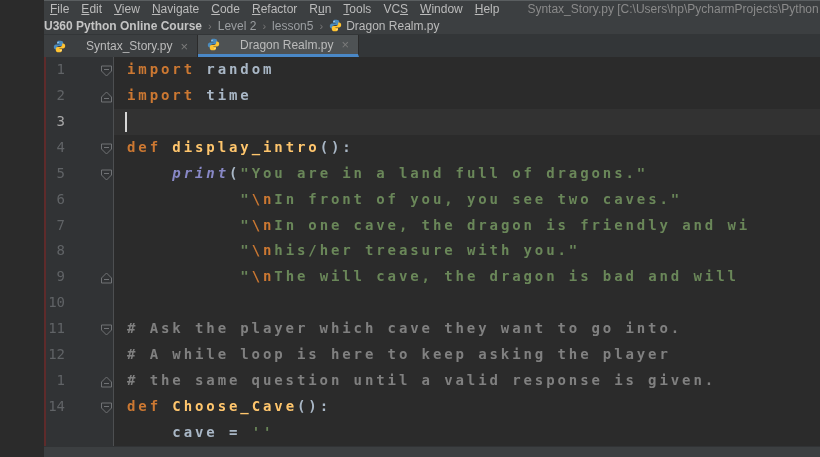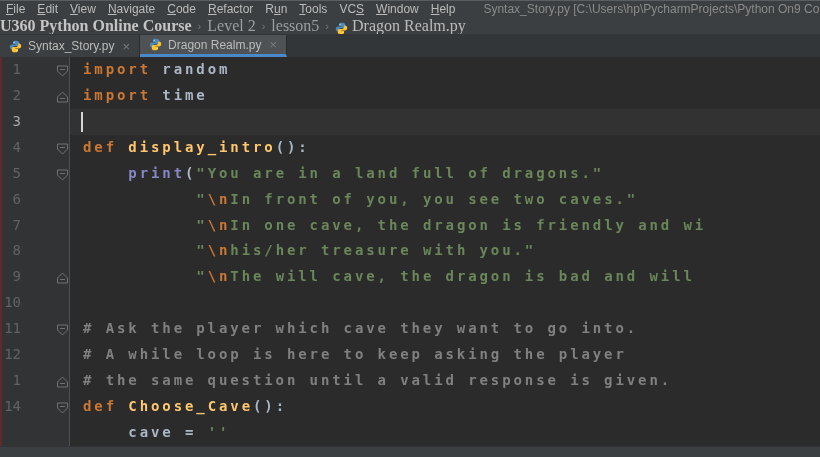--- a/index.html
+++ b/index.html
@@ -1,60 +1,60 @@
 <!DOCTYPE html>
 <html><head>
 <meta charset="utf-8">
 <style>
   * { margin:0; padding:0; box-sizing:border-box; }
   html,body { width:820px; height:457px; overflow:hidden; background:#2B2B2B;
               font-family:"Liberation Sans", sans-serif; }
-  .window { width:820px; height:457px; display:flex; flex-direction:column; background:#2B2B2B; }
+  .window { width:820px; height:457px; display:flex; flex-direction:column; background:#2B2B2B;padding-left:44px; }
 
   
   .menubar { height:17px; background:#3C3F41; border-top:1px solid #5A5E60;
              display:flex; align-items:center; flex:0 0 auto; overflow:hidden; }
   .menu-item { font-size:12px; color:#BBBBBB; padding:0 6px; white-space:nowrap; cursor:default; }
   .menu-item u { text-decoration:underline; }
   .window-title { font-size:12px; color:#8A8A8A; margin-left:22px; white-space:nowrap; overflow:hidden; }
 
   
   .breadcrumb-bar { height:18px; background:#3C3F41; border-bottom:1px solid #333638;
                     display:flex; align-items:center; flex:0 0 auto; overflow:hidden; }
-  .crumb { font-size:16px; color:#9B9EA1; white-space:nowrap; display:inline-flex; align-items:flex-end; gap:4px;font-family:Liberation Serif, serif; }
+  .crumb { font-size:12px; color:#9B9EA1; white-space:nowrap; display:inline-flex; align-items:center; gap:4px; }
   .crumb.bold { font-weight:bold; color:#C4C4C4; }
   .crumb.last { color:#BBBBBB; }
   .crumb-sep { color:#787878; font-size:11px; margin:0 6px; }
 
   
   .tabbar { height:22px; background:#333638; display:flex; flex:0 0 auto; }
   .tab { display:flex; align-items:center; padding:0 9px; background:#3C3F41;
          border-right:1px solid #2B2B2B; cursor:default; }
-  .tab-label { font-size:12px; color:#BBBBBB; margin-left:6px; white-space:nowrap; }
+  .tab-label { font-size:12px; color:#BBBBBB; margin-left:20px; white-space:nowrap; }
   .tab-close { font-size:13px; color:#7B7B7B; margin-left:8px; line-height:1; }
   .tab.active { background:#4E5254; border-bottom:3px solid #4A88C7; }
 
   
   .editor { position:relative; height:389px; display:flex; flex:0 0 auto; background:#2B2B2B; overflow:hidden; }
   .red-stripe { position:absolute; left:0; top:0; width:2px; height:100%; background:#5E2B2B; z-index:6; }
   .gutter { width:70px; flex:0 0 auto; background:#313335; border-right:1px solid #4D4F51; position:relative; }
   .gutter-row { height:25.93px; position:relative; }
   .lnum { position:absolute; left:0; top:0; width:21px; text-align:right; line-height:25.93px;
           font-family:"DejaVu Sans Mono", monospace; font-size:14px; color:#606366; }
   .lnum.active { color:#A7A7A7; }
   .fold { position:absolute; right:0; top:50%; transform:translateY(-50%); width:13px; height:13px; }
   .code-col { flex:1 1 auto; overflow:hidden; }
   .code-row { height:25.93px; line-height:25.93px; padding-left:13px; white-space:pre; overflow:hidden;
               font-family:"DejaVu Sans Mono", monospace; font-size:14px; font-weight:bold;
               letter-spacing:2.9px; color:#A9B7C6; position:relative; }
   .code-row.caret-line { background:#323232; }
   .caret { position:absolute; left:11px; top:3px; width:2px; height:20px; background:#D6D6D6; }
   .tk-kw { color:#CC7832; }
   .tk-fn { color:#FFC66D; }
-  .tk-builtin { color:#8888C6; }
+  .tk-builtin { color:#8888C6;font-style:italic; }
   .tk-str { color:#6A8759; }
   .tk-esc { color:#CC7832; }
   .tk-comment { color:#808080;margin-top:12px; }
   .tk-plain { color:#A9B7C6; }
 
   
   .status-strip { height:11px; background:#3C3F41; border-top:1px solid #313335; flex:0 0 auto; }
 
   .py-icon { display:inline-flex; width:13px; height:13px; flex:0 0 auto; }
 </style>

